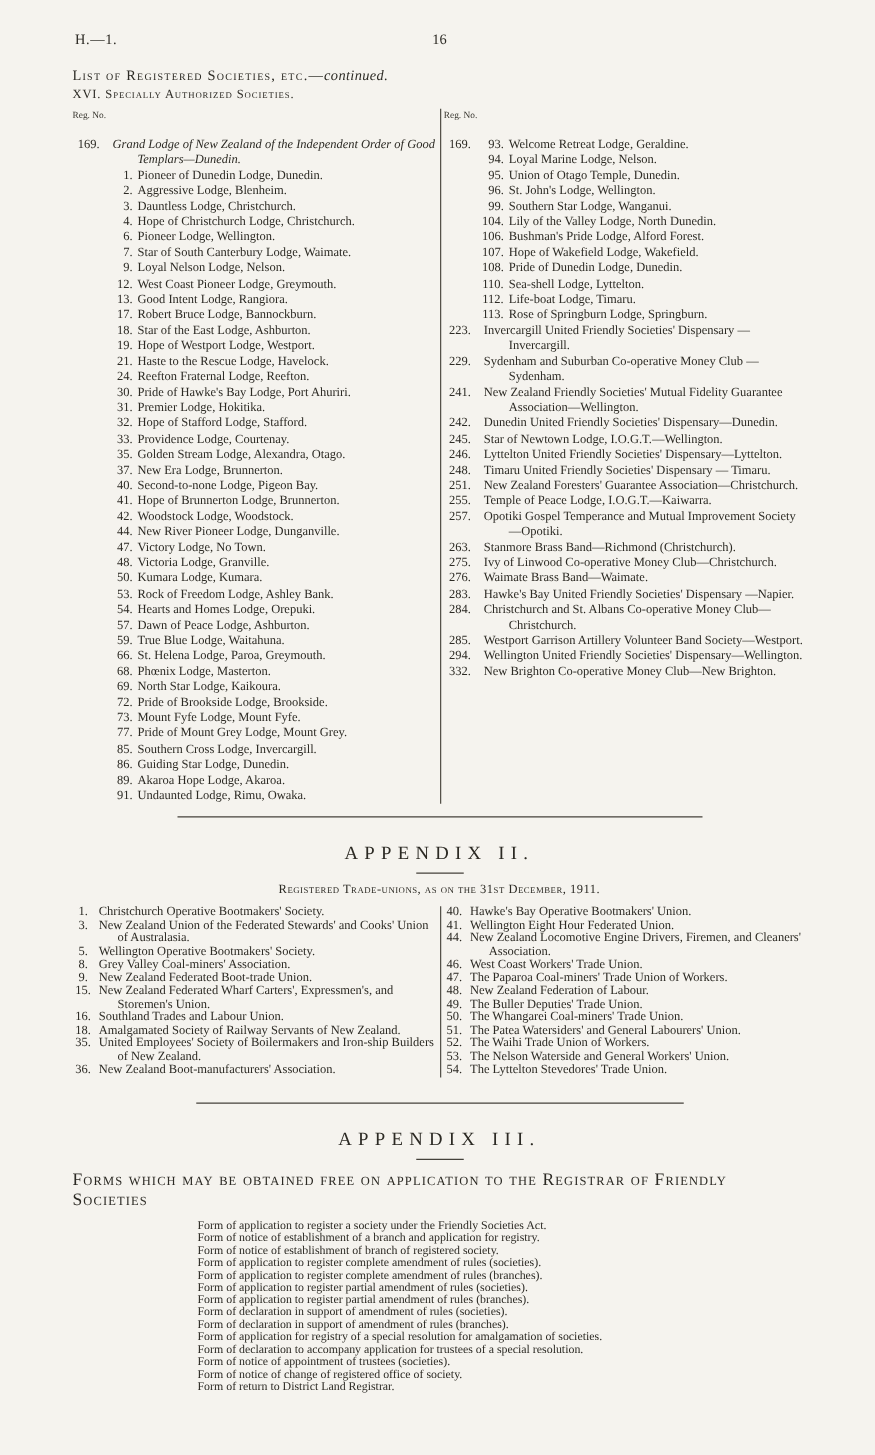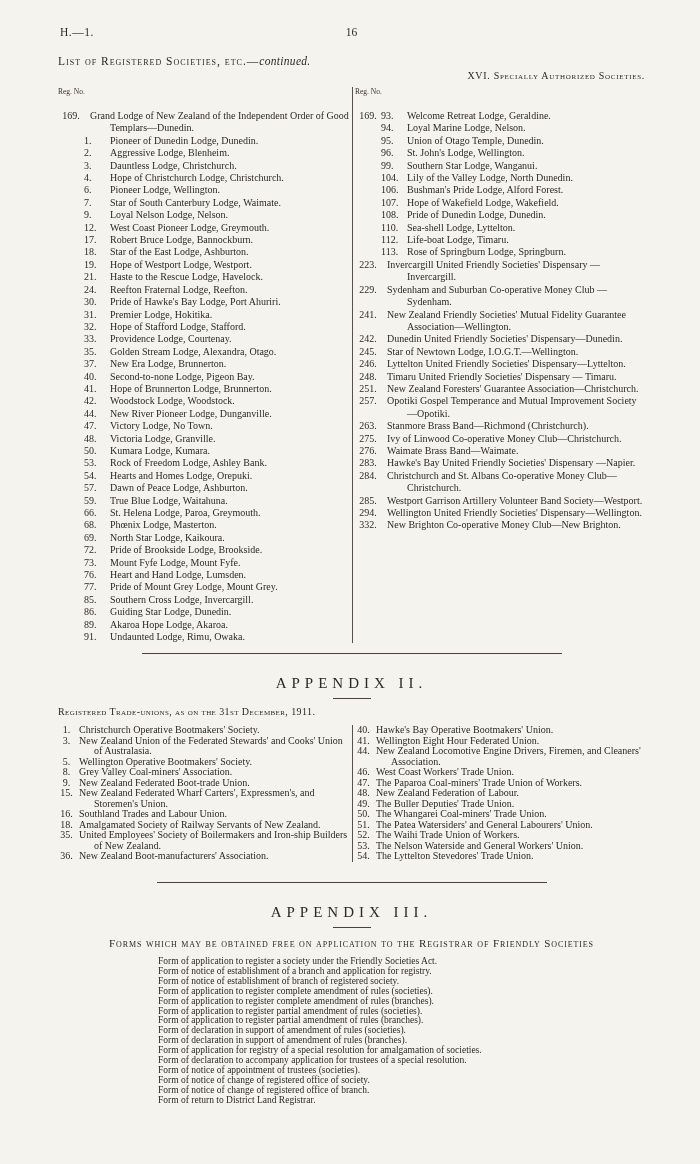--- a/index.html
+++ b/index.html
@@ -16,51 +16,51 @@
     position: relative;
   }
   .page-header { position: relative; height: 16px; font-size: 11.5px; }
   .doc-ref { position: absolute; left: 2px; top: 0; letter-spacing: 0.5px; }
   .page-num { display: block; text-align: center; }
 
   .sc { font-variant: small-caps; }
 
   .soc-title { text-align: left; margin-top: 13px; font-size: 11.5px; letter-spacing: 1px; }
   .soc-title .cont { font-style: italic; letter-spacing: 0.3px; }
-  .soc-subtitle { text-align: right; font-size: 10px; margin-top: 3px; letter-spacing: 0.7px; }
+  .soc-subtitle { text-align: left; font-size: 10px; margin-top: 3px; letter-spacing: 0.7px; }
 
   .reglabel { font-size: 7.5px; margin-bottom: 14px; color: #35332c; }
 
   .cols { display: flex; align-items: stretch; margin-top: 6px; }
   .colL { width: 292px; }
   .colR { flex: 1; }
   .vdiv { width: 1px; background: #55524a; margin: 0 2px; }
 
   .row { position: relative; }
   .soc .row { font-size: 10px; line-height: 12.4px; }
   .soc .mainrow { padding-left: 52px; text-indent: -20px; }
   .soc .subrow  { padding-left: 52px; }
   .row .reg    { position: absolute; left: 0; width: 26px; text-align: center; text-indent: 0; }
-  .row .subnum { position: absolute; left: 26px; width: 22px; }
-  .em .txt { }
+  .row .subnum { position: absolute; left: 26px; width: 22px; text-align: right; }
+  .em .txt { font-style: italic; }
 
   .hrule { background: #45423b; height: 1px; }
   .hrule.long  { width: 420px; margin: 10px auto 0; }
   .hrule.long2 { width: 390px; margin: 20px auto 0; }
   .hrule.short { width: 38px;  margin: 6px auto 0; }
 
   .apx-title { text-align: center; font-size: 15px; letter-spacing: 5px; margin-top: 21px; font-family: Liberation Serif, serif; }
-  .apx-subtitle { font-size: 10px; margin-top: 7px; letter-spacing: 0.4px; }
+  .apx-subtitle { text-align: center; font-size: 10px; margin-top: 7px; letter-spacing: 0.4px; }
 
   .tu.cols { margin-top: 8px; }
   .tu .row { font-size: 10px; line-height: 10.5px; }
   .tu .mainrow { padding-left: 36px; text-indent: -15px; }
   .tu .reg { width: 17px; }
 
-  .apx-heading { text-align: center; font-size: 11px; margin-top: 9px; letter-spacing: 0.9px; }
+  .apx-heading { font-size: 14px; margin-top: 9px; letter-spacing: 0.9px; }
   .forms { margin-top: 8px; padding-left: 100px; }
   .formrow { font-size: 9.5px; line-height: 9.9px; }
 </style>
 </head>
 <body>
 
 <div class="page">
 
   <div class="page-header">
     <span class="doc-ref">H.—1.</span>
@@ -76,20 +76,21 @@
       <div>
           <div class="row mainrow em"><span class="reg">169.</span><span class="txt">Grand Lodge of New Zealand of the Independent Order of Good Templars—Dunedin.</span></div>
           <div class="row subrow"><span class="subnum">1.</span><span class="txt">Pioneer of Dunedin Lodge, Dunedin.</span></div>
           <div class="row subrow"><span class="subnum">2.</span><span class="txt">Aggressive Lodge, Blenheim.</span></div>
           <div class="row subrow"><span class="subnum">3.</span><span class="txt">Dauntless Lodge, Christchurch.</span></div>
           <div class="row subrow"><span class="subnum">4.</span><span class="txt">Hope of Christchurch Lodge, Christchurch.</span></div>
           <div class="row subrow"><span class="subnum">6.</span><span class="txt">Pioneer Lodge, Wellington.</span></div>
           <div class="row subrow"><span class="subnum">7.</span><span class="txt">Star of South Canterbury Lodge, Waimate.</span></div>
           <div class="row subrow"><span class="subnum">9.</span><span class="txt">Loyal Nelson Lodge, Nelson.</span></div>
           <div class="row subrow"><span class="subnum">12.</span><span class="txt">West Coast Pioneer Lodge, Greymouth.</span></div>
+          <div class="row subrow"><span class="subnum">13.</span><span class="txt">Good Intent Lodge, Rangiora.</span></div>
           <div class="row subrow"><span class="subnum">17.</span><span class="txt">Robert Bruce Lodge, Bannockburn.</span></div>
           <div class="row subrow"><span class="subnum">18.</span><span class="txt">Star of the East Lodge, Ashburton.</span></div>
           <div class="row subrow"><span class="subnum">19.</span><span class="txt">Hope of Westport Lodge, Westport.</span></div>
           <div class="row subrow"><span class="subnum">21.</span><span class="txt">Haste to the Rescue Lodge, Havelock.</span></div>
           <div class="row subrow"><span class="subnum">24.</span><span class="txt">Reefton Fraternal Lodge, Reefton.</span></div>
           <div class="row subrow"><span class="subnum">30.</span><span class="txt">Pride of Hawke's Bay Lodge, Port Ahuriri.</span></div>
           <div class="row subrow"><span class="subnum">31.</span><span class="txt">Premier Lodge, Hokitika.</span></div>
           <div class="row subrow"><span class="subnum">32.</span><span class="txt">Hope of Stafford Lodge, Stafford.</span></div>
           <div class="row subrow"><span class="subnum">33.</span><span class="txt">Providence Lodge, Courtenay.</span></div>
           <div class="row subrow"><span class="subnum">35.</span><span class="txt">Golden Stream Lodge, Alexandra, Otago.</span></div>
@@ -103,21 +104,20 @@
           <div class="row subrow"><span class="subnum">50.</span><span class="txt">Kumara Lodge, Kumara.</span></div>
           <div class="row subrow"><span class="subnum">53.</span><span class="txt">Rock of Freedom Lodge, Ashley Bank.</span></div>
           <div class="row subrow"><span class="subnum">54.</span><span class="txt">Hearts and Homes Lodge, Orepuki.</span></div>
           <div class="row subrow"><span class="subnum">57.</span><span class="txt">Dawn of Peace Lodge, Ashburton.</span></div>
           <div class="row subrow"><span class="subnum">59.</span><span class="txt">True Blue Lodge, Waitahuna.</span></div>
           <div class="row subrow"><span class="subnum">66.</span><span class="txt">St. Helena Lodge, Paroa, Greymouth.</span></div>
           <div class="row subrow"><span class="subnum">68.</span><span class="txt">Phœnix Lodge, Masterton.</span></div>
           <div class="row subrow"><span class="subnum">69.</span><span class="txt">North Star Lodge, Kaikoura.</span></div>
           <div class="row subrow"><span class="subnum">72.</span><span class="txt">Pride of Brookside Lodge, Brookside.</span></div>
           <div class="row subrow"><span class="subnum">73.</span><span class="txt">Mount Fyfe Lodge, Mount Fyfe.</span></div>
-          <div class="row subrow"><span class="subnum">76.</span><span class="txt">Heart and Hand Lodge, Lumsden.</span></div>
           <div class="row subrow"><span class="subnum">77.</span><span class="txt">Pride of Mount Grey Lodge, Mount Grey.</span></div>
           <div class="row subrow"><span class="subnum">85.</span><span class="txt">Southern Cross Lodge, Invercargill.</span></div>
           <div class="row subrow"><span class="subnum">86.</span><span class="txt">Guiding Star Lodge, Dunedin.</span></div>
           <div class="row subrow"><span class="subnum">89.</span><span class="txt">Akaroa Hope Lodge, Akaroa.</span></div>
           <div class="row subrow"><span class="subnum">91.</span><span class="txt">Undaunted Lodge, Rimu, Owaka.</span></div>
         </div>
     </div>
     <div class="vdiv"></div>
     <div class="colR">
       <div class="reglabel">Reg. No.</div>
@@ -135,20 +135,21 @@
           <div class="row subrow"><span class="subnum">112.</span><span class="txt">Life-boat Lodge, Timaru.</span></div>
           <div class="row subrow"><span class="subnum">113.</span><span class="txt">Rose of Springburn Lodge, Springburn.</span></div>
           <div class="row mainrow"><span class="reg">223.</span><span class="txt">Invercargill United Friendly Societies' Dispensary —Invercargill.</span></div>
           <div class="row mainrow"><span class="reg">229.</span><span class="txt">Sydenham and Suburban Co-operative Money Club —Sydenham.</span></div>
           <div class="row mainrow"><span class="reg">241.</span><span class="txt">New Zealand Friendly Societies' Mutual Fidelity Guarantee Association—Wellington.</span></div>
           <div class="row mainrow"><span class="reg">242.</span><span class="txt">Dunedin United Friendly Societies' Dispensary—Dunedin.</span></div>
           <div class="row mainrow"><span class="reg">245.</span><span class="txt">Star of Newtown Lodge, I.O.G.T.—Wellington.</span></div>
           <div class="row mainrow"><span class="reg">246.</span><span class="txt">Lyttelton United Friendly Societies' Dispensary—Lyttelton.</span></div>
           <div class="row mainrow"><span class="reg">248.</span><span class="txt">Timaru United Friendly Societies' Dispensary — Timaru.</span></div>
           <div class="row mainrow"><span class="reg">251.</span><span class="txt">New Zealand Foresters' Guarantee Association—Christchurch.</span></div>
+          <div class="row mainrow"><span class="reg">255.</span><span class="txt">Temple of Peace Lodge, I.O.G.T.—Kaiwarra.</span></div>
           <div class="row mainrow"><span class="reg">257.</span><span class="txt">Opotiki Gospel Temperance and Mutual Improvement Society—Opotiki.</span></div>
           <div class="row mainrow"><span class="reg">263.</span><span class="txt">Stanmore Brass Band—Richmond (Christchurch).</span></div>
           <div class="row mainrow"><span class="reg">275.</span><span class="txt">Ivy of Linwood Co-operative Money Club—Christchurch.</span></div>
           <div class="row mainrow"><span class="reg">276.</span><span class="txt">Waimate Brass Band—Waimate.</span></div>
           <div class="row mainrow"><span class="reg">283.</span><span class="txt">Hawke's Bay United Friendly Societies' Dispensary —Napier.</span></div>
           <div class="row mainrow"><span class="reg">284.</span><span class="txt">Christchurch and St. Albans Co-operative Money Club—Christchurch.</span></div>
           <div class="row mainrow"><span class="reg">285.</span><span class="txt">Westport Garrison Artillery Volunteer Band Society—Westport.</span></div>
           <div class="row mainrow"><span class="reg">294.</span><span class="txt">Wellington United Friendly Societies' Dispensary—Wellington.</span></div>
           <div class="row mainrow"><span class="reg">332.</span><span class="txt">New Brighton Co-operative Money Club—New Brighton.</span></div>
         </div>
@@ -208,17 +209,16 @@
       <div class="formrow">Form of application to register complete amendment of rules (societies).</div>
       <div class="formrow">Form of application to register complete amendment of rules (branches).</div>
       <div class="formrow">Form of application to register partial amendment of rules (societies).</div>
       <div class="formrow">Form of application to register partial amendment of rules (branches).</div>
       <div class="formrow">Form of declaration in support of amendment of rules (societies).</div>
       <div class="formrow">Form of declaration in support of amendment of rules (branches).</div>
       <div class="formrow">Form of application for registry of a special resolution for amalgamation of societies.</div>
       <div class="formrow">Form of declaration to accompany application for trustees of a special resolution.</div>
       <div class="formrow">Form of notice of appointment of trustees (societies).</div>
       <div class="formrow">Form of notice of change of registered office of society.</div>
-      <div class="formrow">Form of notice of change of registered office of branch.</div>
       <div class="formrow">Form of return to District Land Registrar.</div>
     </div>
 
 </div>
 
 </body></html>

